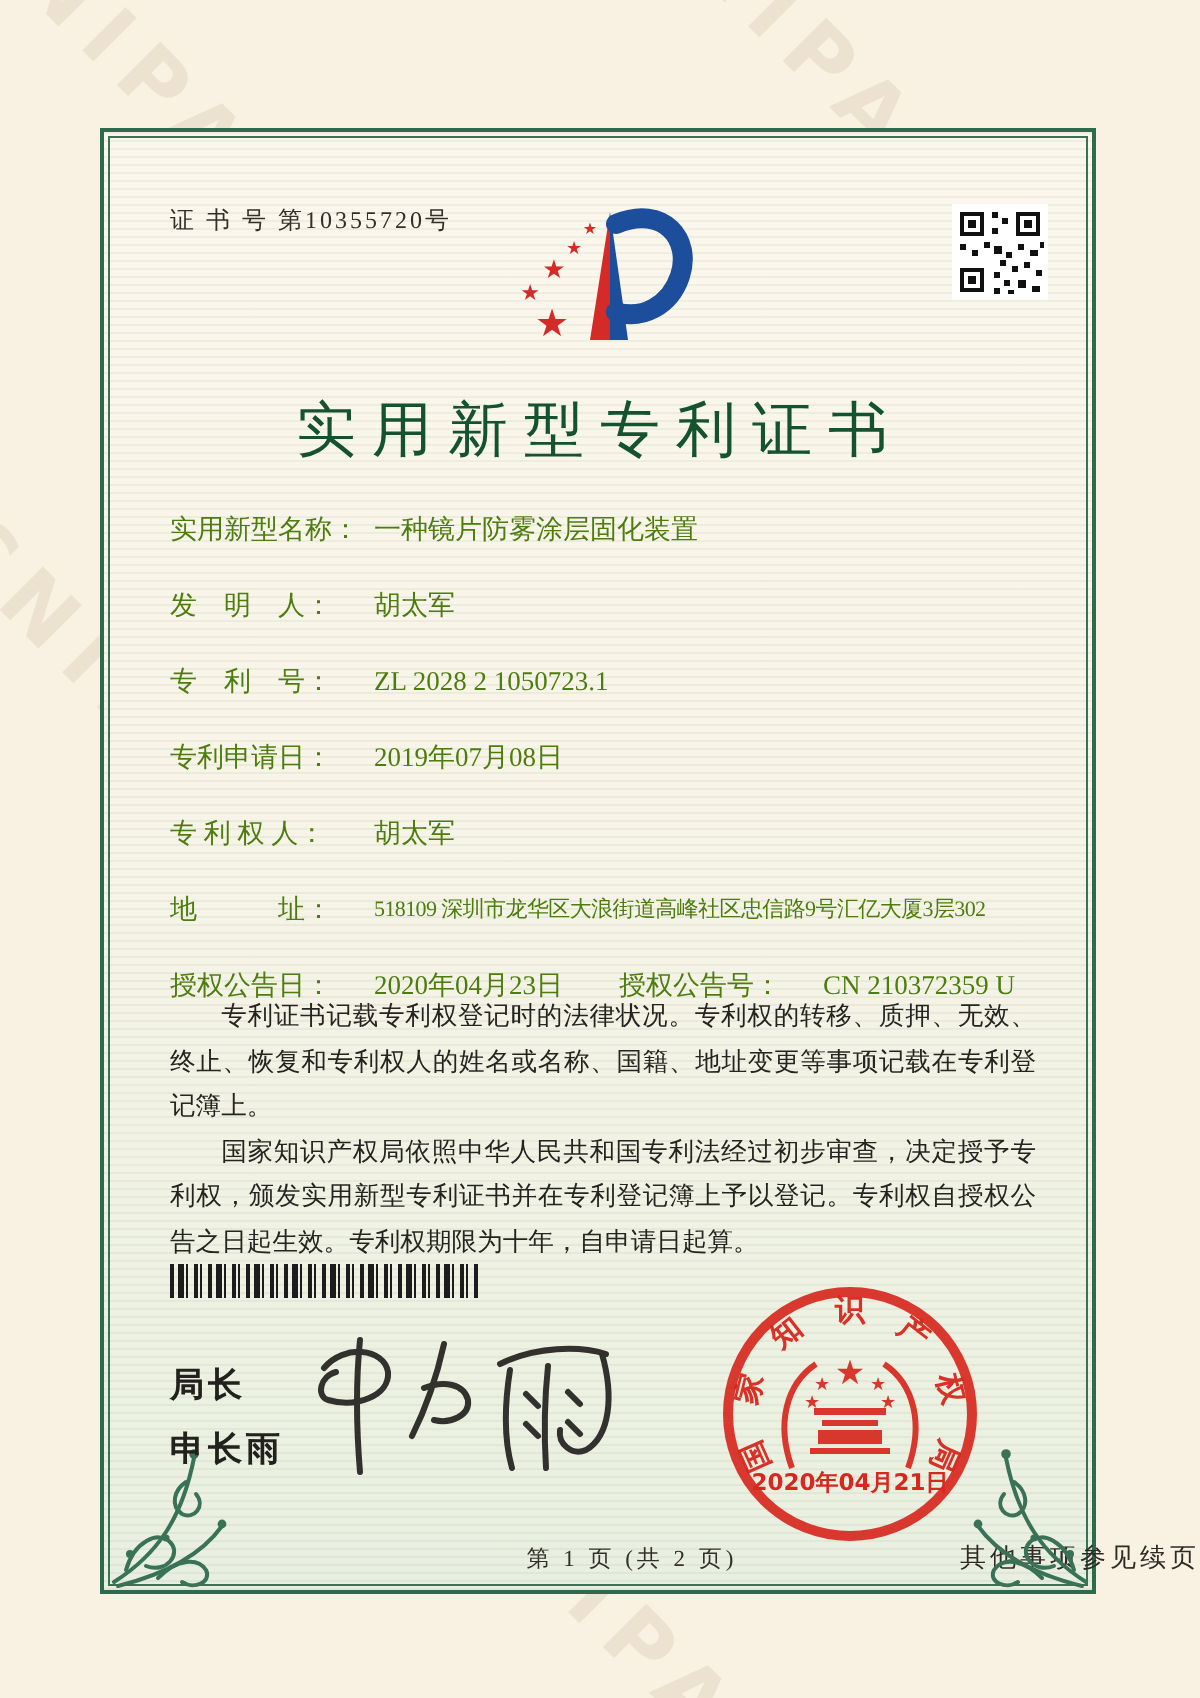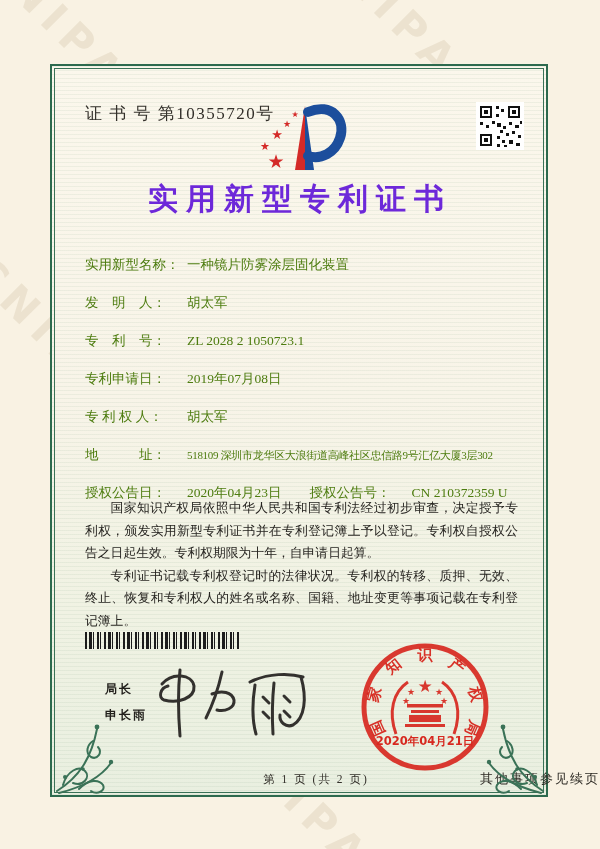--- a/index.html
+++ b/index.html
@@ -45,29 +45,29 @@
     position:absolute; inset:2px; border:1px solid #3a7257; pointer-events:none;
   }
 
   .corner { position:absolute; z-index:3; }
   .corner-bl { left:53px; bottom:54px; }
   .corner-br { right:53px; bottom:54px; transform:scaleX(-1); }
 
   
   .cert-no {
     position:absolute; left:85px; top:102px;
-    font-size:17px; letter-spacing:1.5px; color:#33302a; z-index:4;
+    font-size:12px; letter-spacing:1.5px; color:#33302a; z-index:4;
   }
   .logo { position:absolute; left:250px; top:98px; z-index:4; }
   .qr { position:absolute; left:476px; top:102px; z-index:4; }
 
   .title {
-    position:absolute; left:0; top:179px; width:100%;
-    text-align:center; font-size:30px; font-weight:bold;
-    letter-spacing:8px; color:#6d28d9; z-index:4;
+    position:absolute; left:0; top:195px; width:100%;
+    text-align:center; font-size:30px; font-weight:normal;
+    letter-spacing:8px; color:#14532d; z-index:4;
   }
 
   .fields { position:absolute; left:85px; top:254px; width:445px; z-index:4; }
   .frow { display:flex; margin-bottom:16px; font-size:13.5px; line-height:22px; color:#4d7c0f; }
   .frow .lab { flex:0 0 102px; white-space:nowrap; }
   .frow .val { white-space:nowrap; }
   .frow-addr .val { font-size:11px; letter-spacing:-0.3px; }
   .frow-grant { justify-content:flex-start;font-family:Liberation Serif, serif; }
   .frow-grant .col2 { margin-left:28px; display:flex; }
 
@@ -83,21 +83,21 @@
       #1c1c1c 0 2px, transparent 2px 4px,
       #1c1c1c 4px 7px, transparent 7px 8px,
       #1c1c1c 8px 9px, transparent 9px 12px,
       #1c1c1c 12px 14px, transparent 14px 15px,
       #1c1c1c 15px 16px, transparent 16px 19px);
   }
 
   .official {
     position:absolute; left:85px; top:681px; z-index:4;
     font-family:Liberation Sans, sans-serif;
-    font-size:12px; font-weight:600; color:#23211d;margin-left:20px;
+    font-size:17px; font-weight:600; color:#23211d;
   }
   .official div { margin-bottom:9px; letter-spacing:2px; }
 
   .signature { position:absolute; left:150px; top:660px; z-index:5; }
 
   .seal { position:absolute; left:360px; top:642px; z-index:6; }
 
   .page-num {
     position:absolute; left:16px; top:772px; width:100%; text-align:center;
     font-size:11.5px; letter-spacing:2px; color:#33302a; z-index:4;
@@ -235,22 +235,22 @@
       <span class="lab">授权公告日：</span>
       <span class="val">2020年04月23日</span>
       <span class="col2">
         <span class="lab">授权公告号：</span>
         <span class="val">CN 210372359 U</span>
       </span>
     </div>
   </div>
 
   <div class="body-text">
+    <p>专利证书记载专利权登记时的法律状况。专利权的转移、质押、无效、终止、恢复和专利权人的姓名或名称、国籍、地址变更等事项记载在专利登记簿上。</p>
     <p>国家知识产权局依照中华人民共和国专利法经过初步审查，决定授予专利权，颁发实用新型专利证书并在专利登记簿上予以登记。专利权自授权公告之日起生效。专利权期限为十年，自申请日起算。</p>
-    <p>专利证书记载专利权登记时的法律状况。专利权的转移、质押、无效、终止、恢复和专利权人的姓名或名称、国籍、地址变更等事项记载在专利登记簿上。</p>
   </div>
 
   <div class="barcode"></div>
 
   <div class="official">
     <div>局长</div>
     <div>申长雨</div>
   </div>
 
   <svg class="signature" width="175" height="92" viewBox="0 0 175 92">

